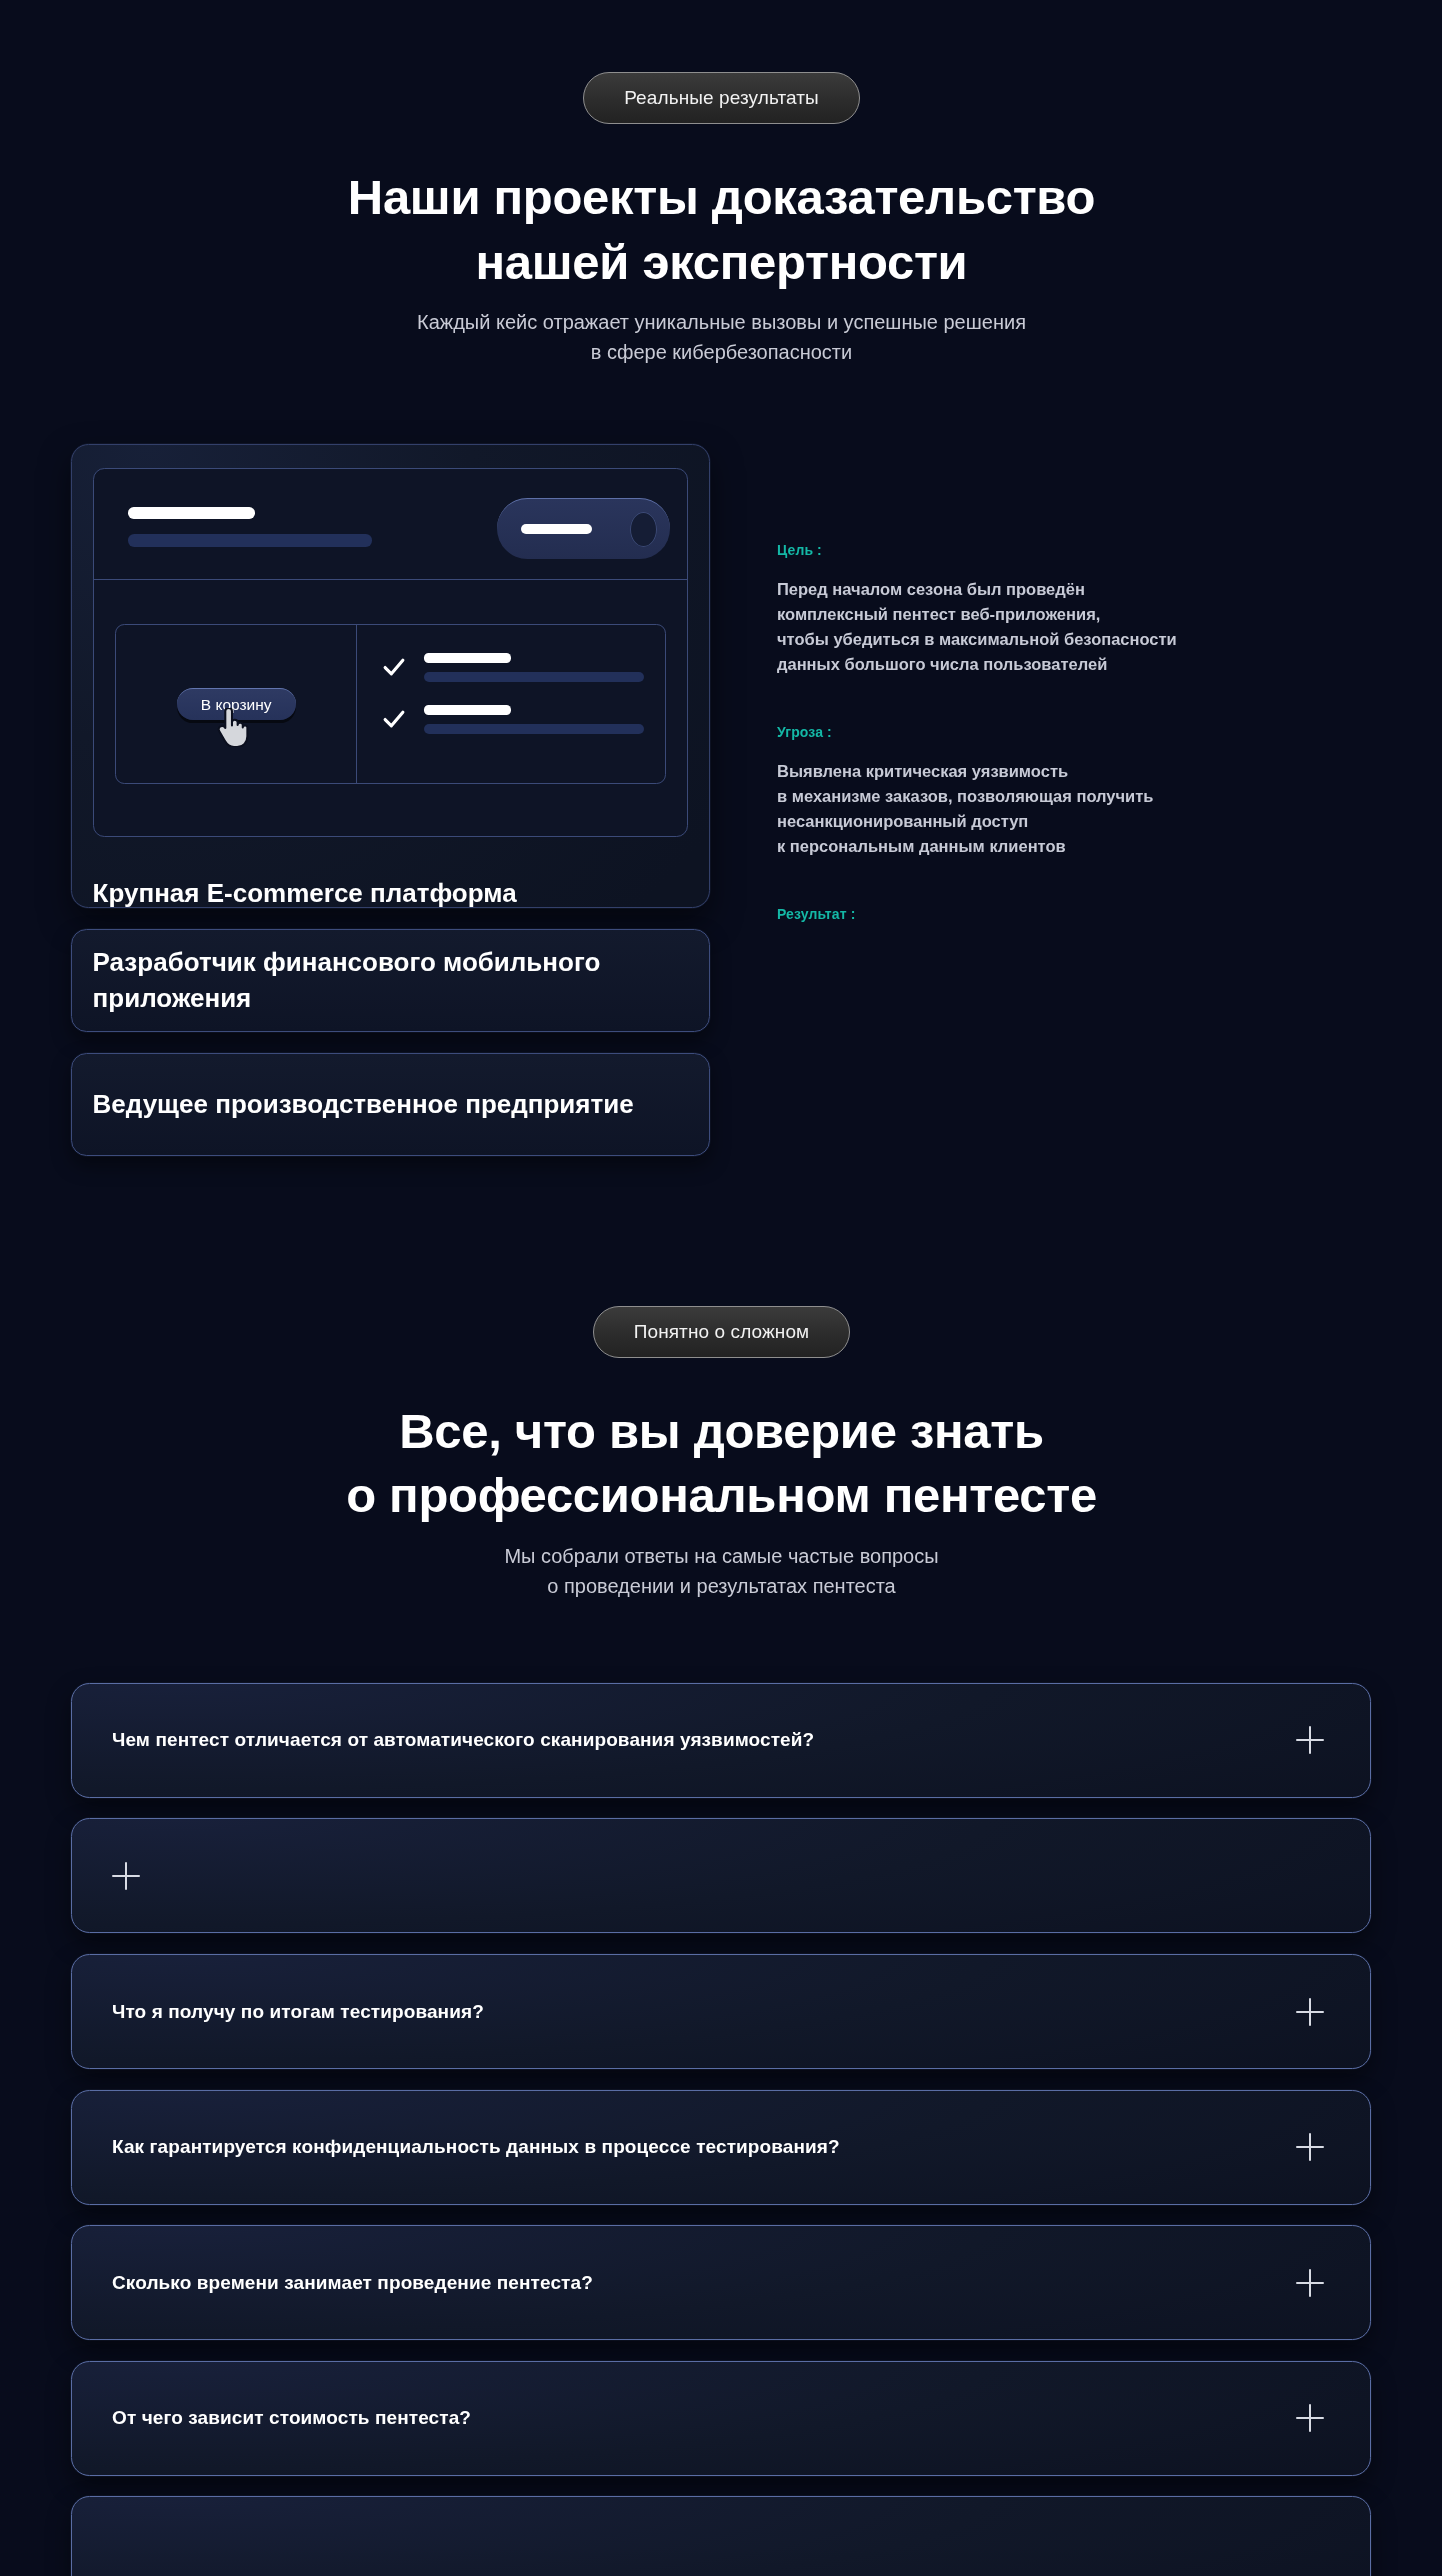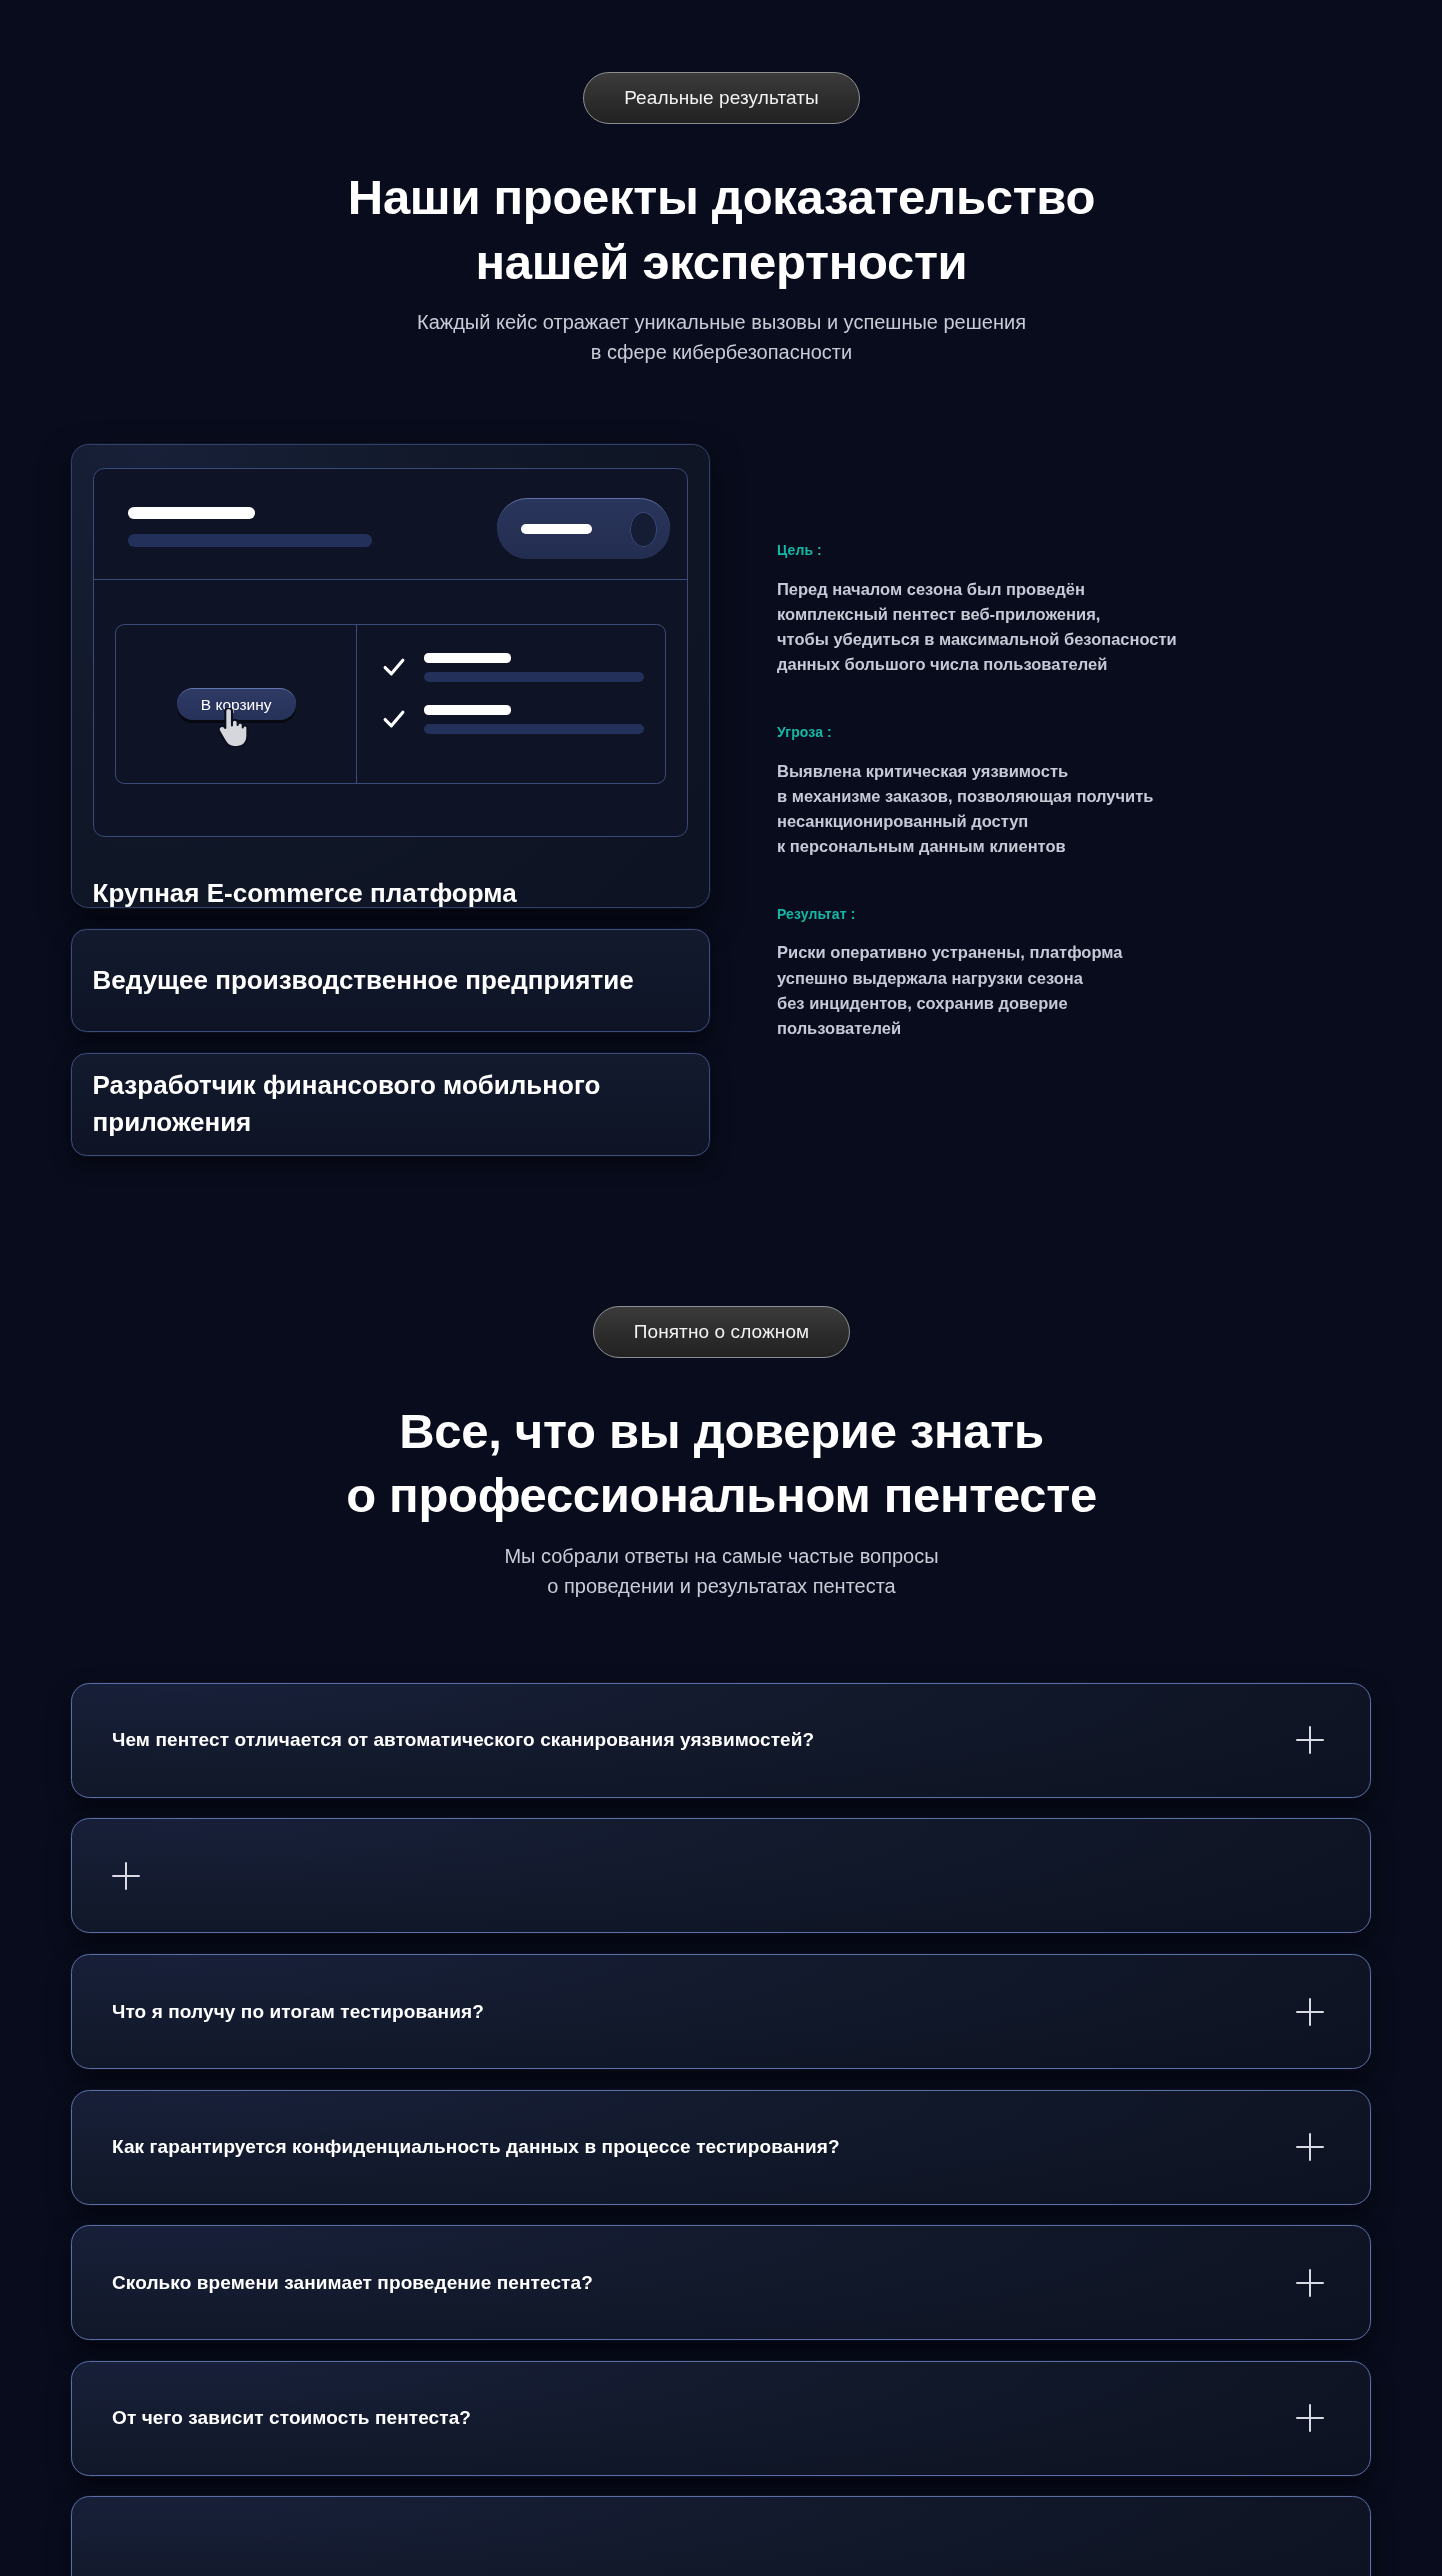--- a/index.html
+++ b/index.html
@@ -349,29 +349,29 @@
           </div>
 
           <div class="case-title">
             <span class="line">Крупная E-commerce</span>
             <span class="line">платформа</span>
           </div>
         </div>
 
         <div class="case-card collapsed">
           <div class="case-title">
+            <span class="line">Разработчик финансового мобильного</span>
+            <span class="line">приложения</span>
+          </div>
+        </div>
+
+        <div class="case-card collapsed">
+          <div class="case-title">
             <span class="line">Ведущее производственное</span>
             <span class="line">предприятие</span>
-          </div>
-        </div>
-
-        <div class="case-card collapsed">
-          <div class="case-title">
-            <span class="line">Разработчик финансового мобильного</span>
-            <span class="line">приложения</span>
           </div>
         </div>
 
       </div>
 
       <div class="cases-col-right">
 
         <div class="detail-block">
           <div class="detail-h">Цель :</div>
           <div class="detail-p">
@@ -387,26 +387,20 @@
           <div class="detail-p">
             <span class="line">Выявлена критическая уязвимость</span>
             <span class="line">в механизме заказов, позволяющая получить</span>
             <span class="line">несанкционированный доступ</span>
             <span class="line">к персональным данным клиентов</span>
           </div>
         </div>
 
         <div class="detail-block">
           <div class="detail-h">Результат :</div>
-          <div class="detail-p">
-            <span class="line">Риски оперативно устранены, платформа</span>
-            <span class="line">успешно выдержала нагрузки сезона</span>
-            <span class="line">без инцидентов, сохранив доверие</span>
-            <span class="line">пользователей</span>
-          </div>
         </div>
 
       </div>
     </div>
   </section>
 
   <section class="section-faq">
 
     <div class="badge-row">
       <span class="badge">Понятно о сложном</span>

